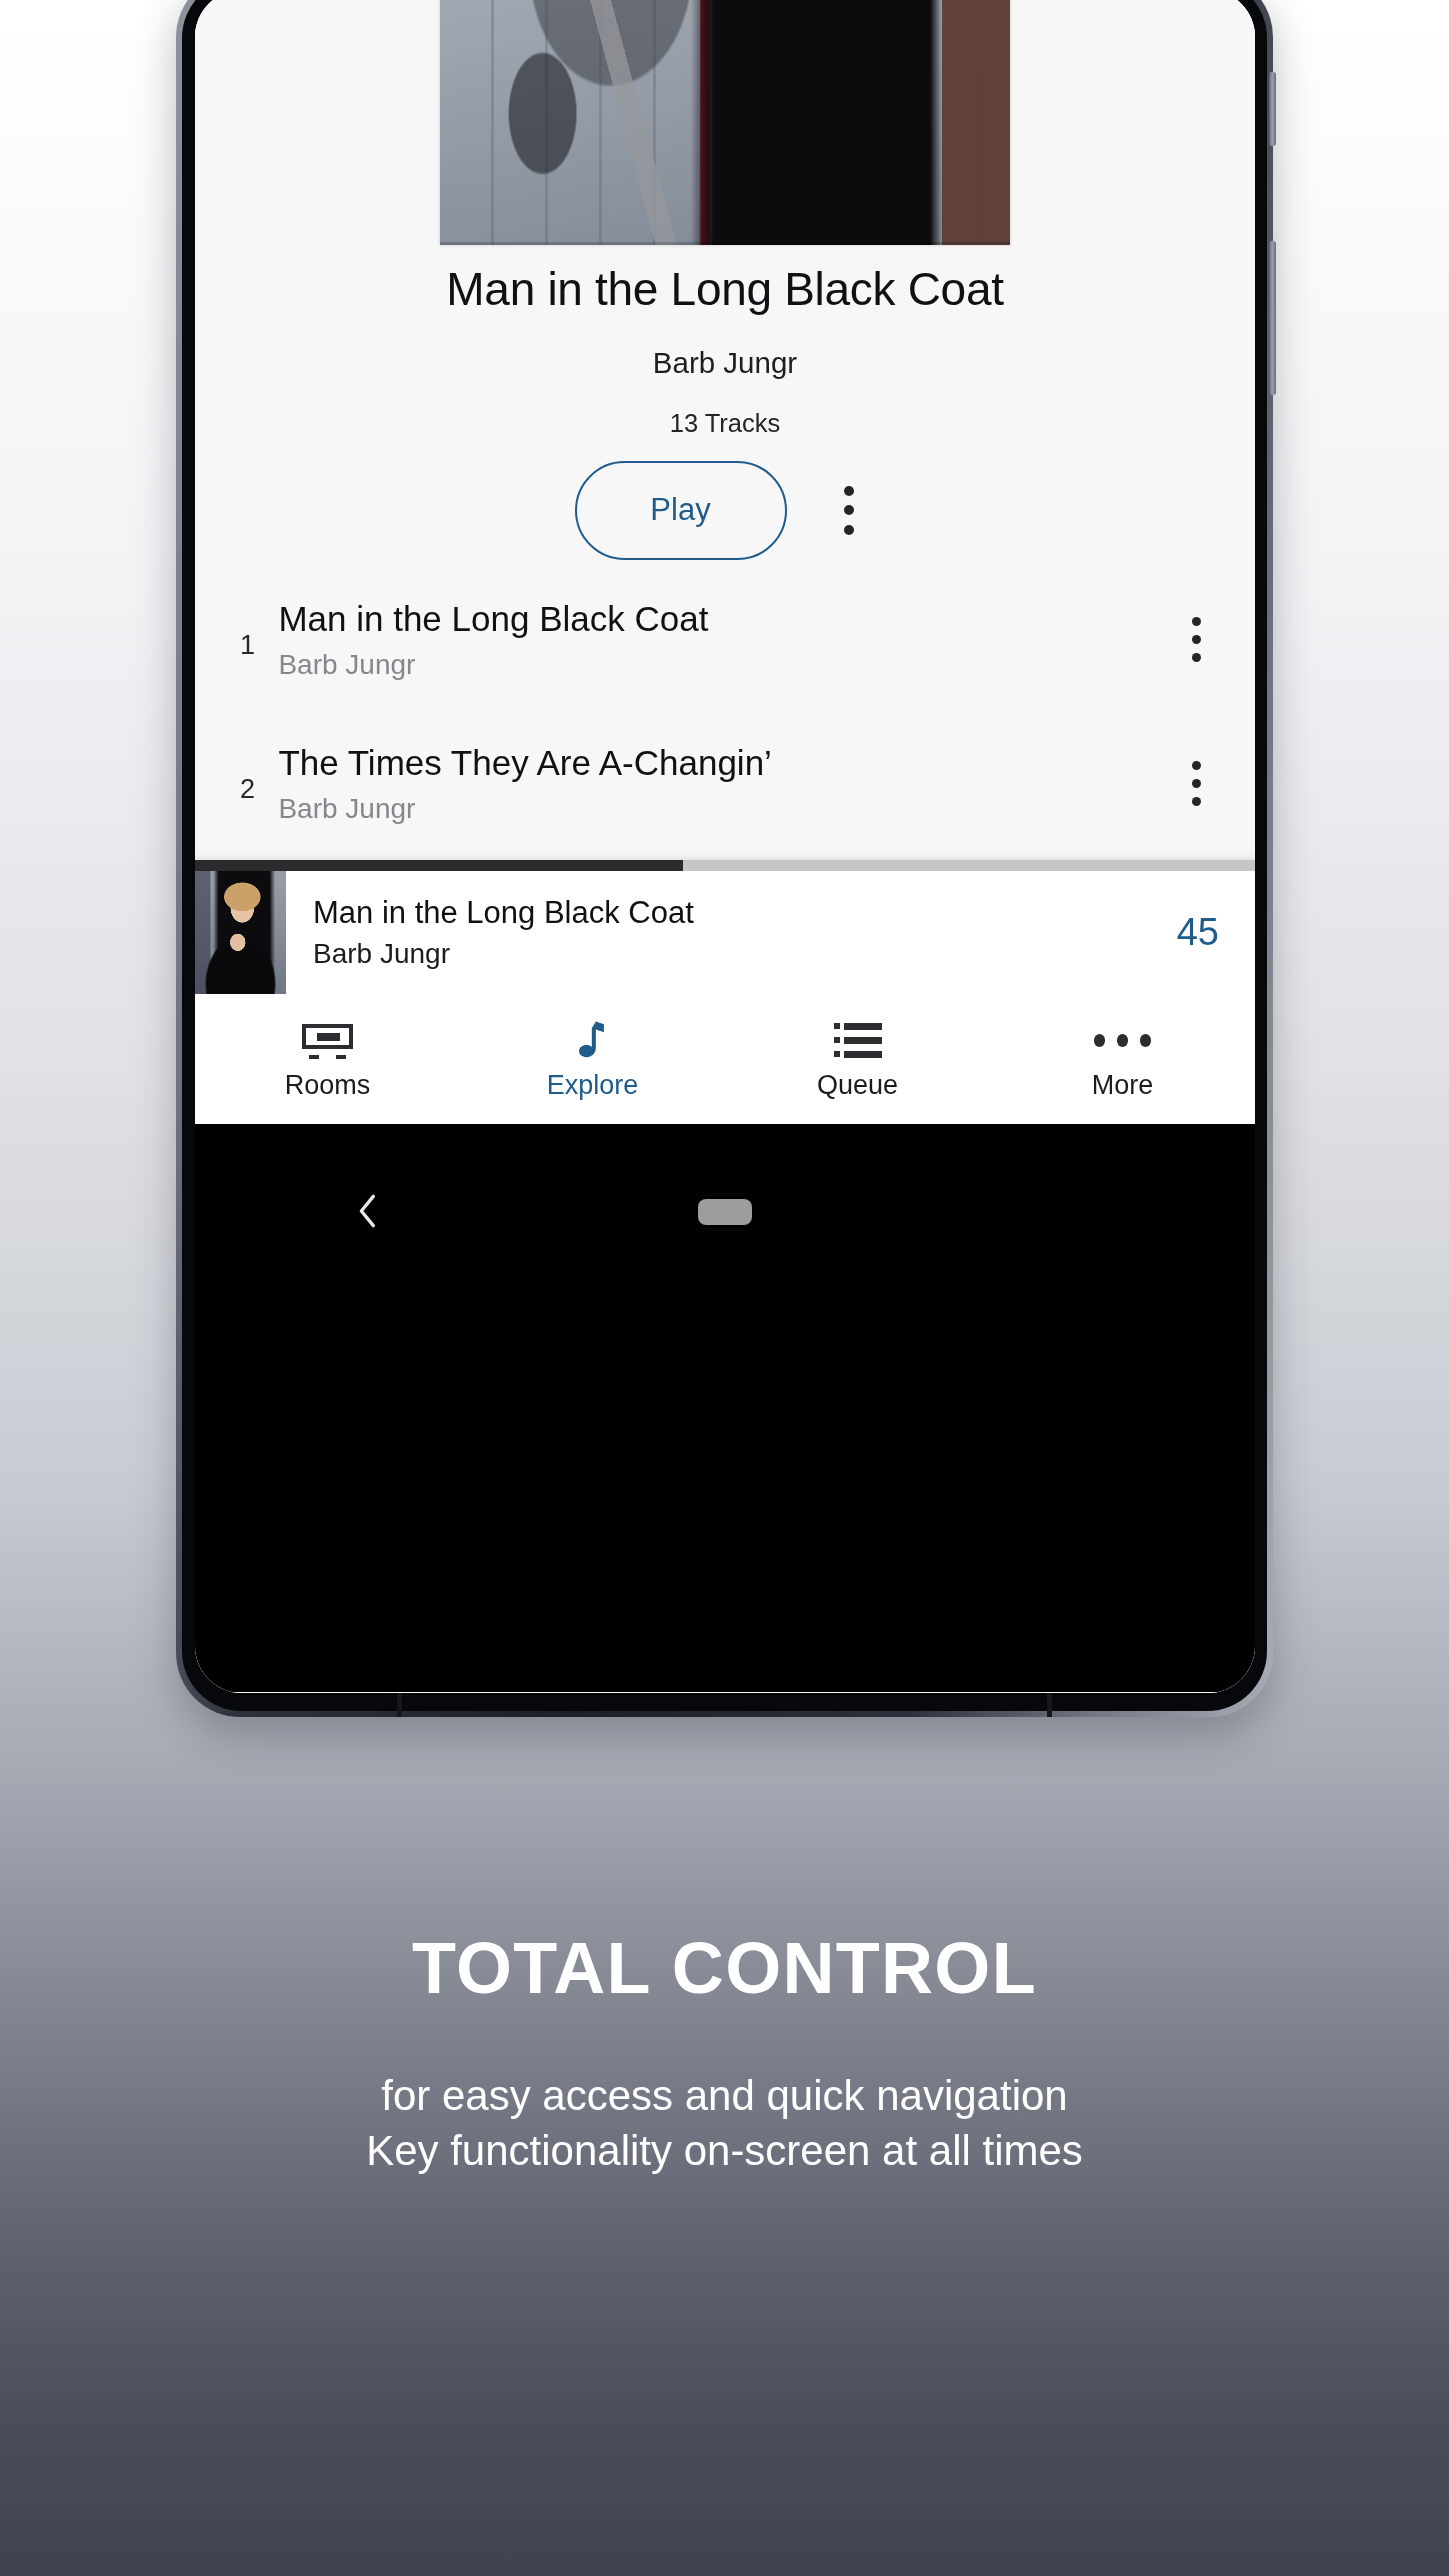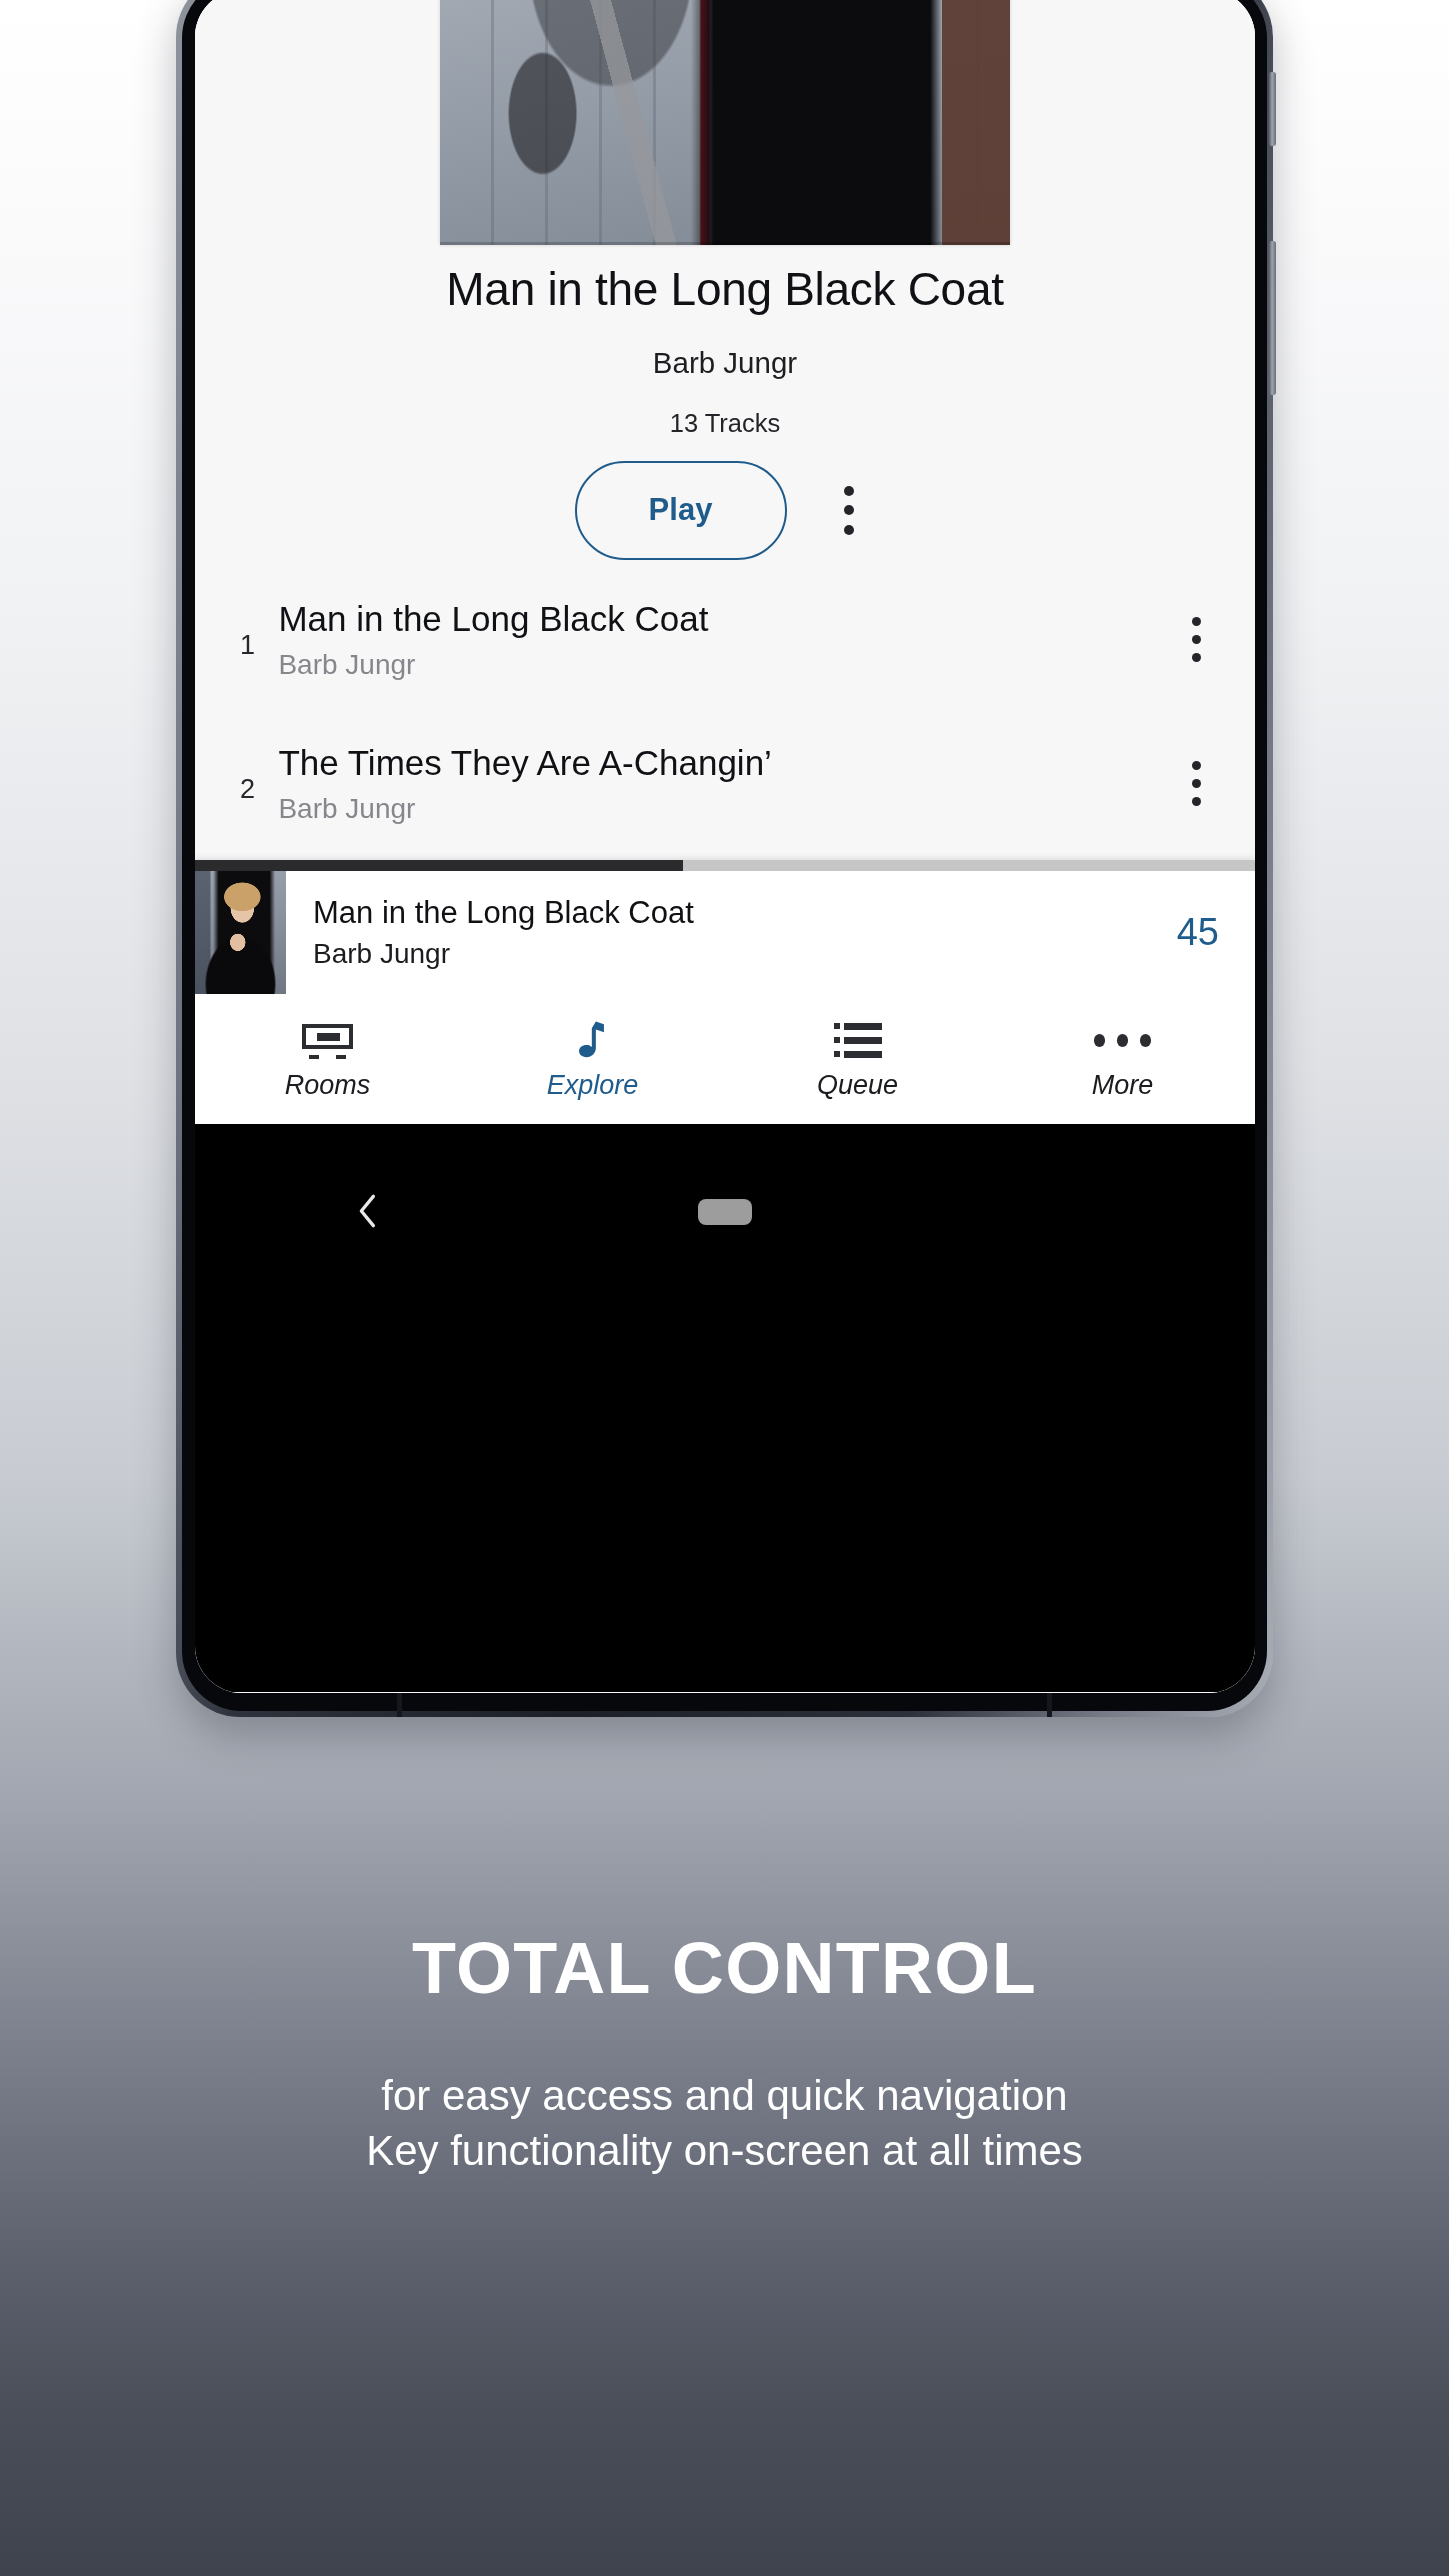--- a/index.html
+++ b/index.html
@@ -193,21 +193,20 @@
     border: 2.7px solid #1f5c8c;
     border-radius: 52px;
     background: transparent;
     color: #1f5c8c;
     font-size: 31px;
     font-family: "Liberation Sans", sans-serif;
     display: flex;
     align-items: center;
     justify-content: center;
     cursor: pointer;
-    font-weight: bold;
   }
   #album-overflow {
     width: 54px; height: 81px;
     display: flex; flex-direction: column;
     align-items: center; justify-content: center;
     gap: 9.4px;
     cursor: pointer;
   }
   .vdot { width: 10px; height: 10px; border-radius: 50%; background: #242529; }
 
@@ -365,21 +364,20 @@
     height: 42px;
     width: 100%;
     display: flex;
     align-items: center;
     justify-content: center;
   }
   .tab-label {
     font-size: 27px;
     color: #1b1c1f;
     line-height: 1;
-    font-style: italic;
   }
   .tab-item.active .tab-label { color: #1f5c8c; }
 
   
   .icon-rooms { position: relative; width: 51px; height: 36px; }
   .icon-rooms .bar-body {
     position: absolute; left: 0; top: 1.3px;
     width: 51px; height: 25.5px;
     border: 4px solid #2c2d31;
     background: #fff;

